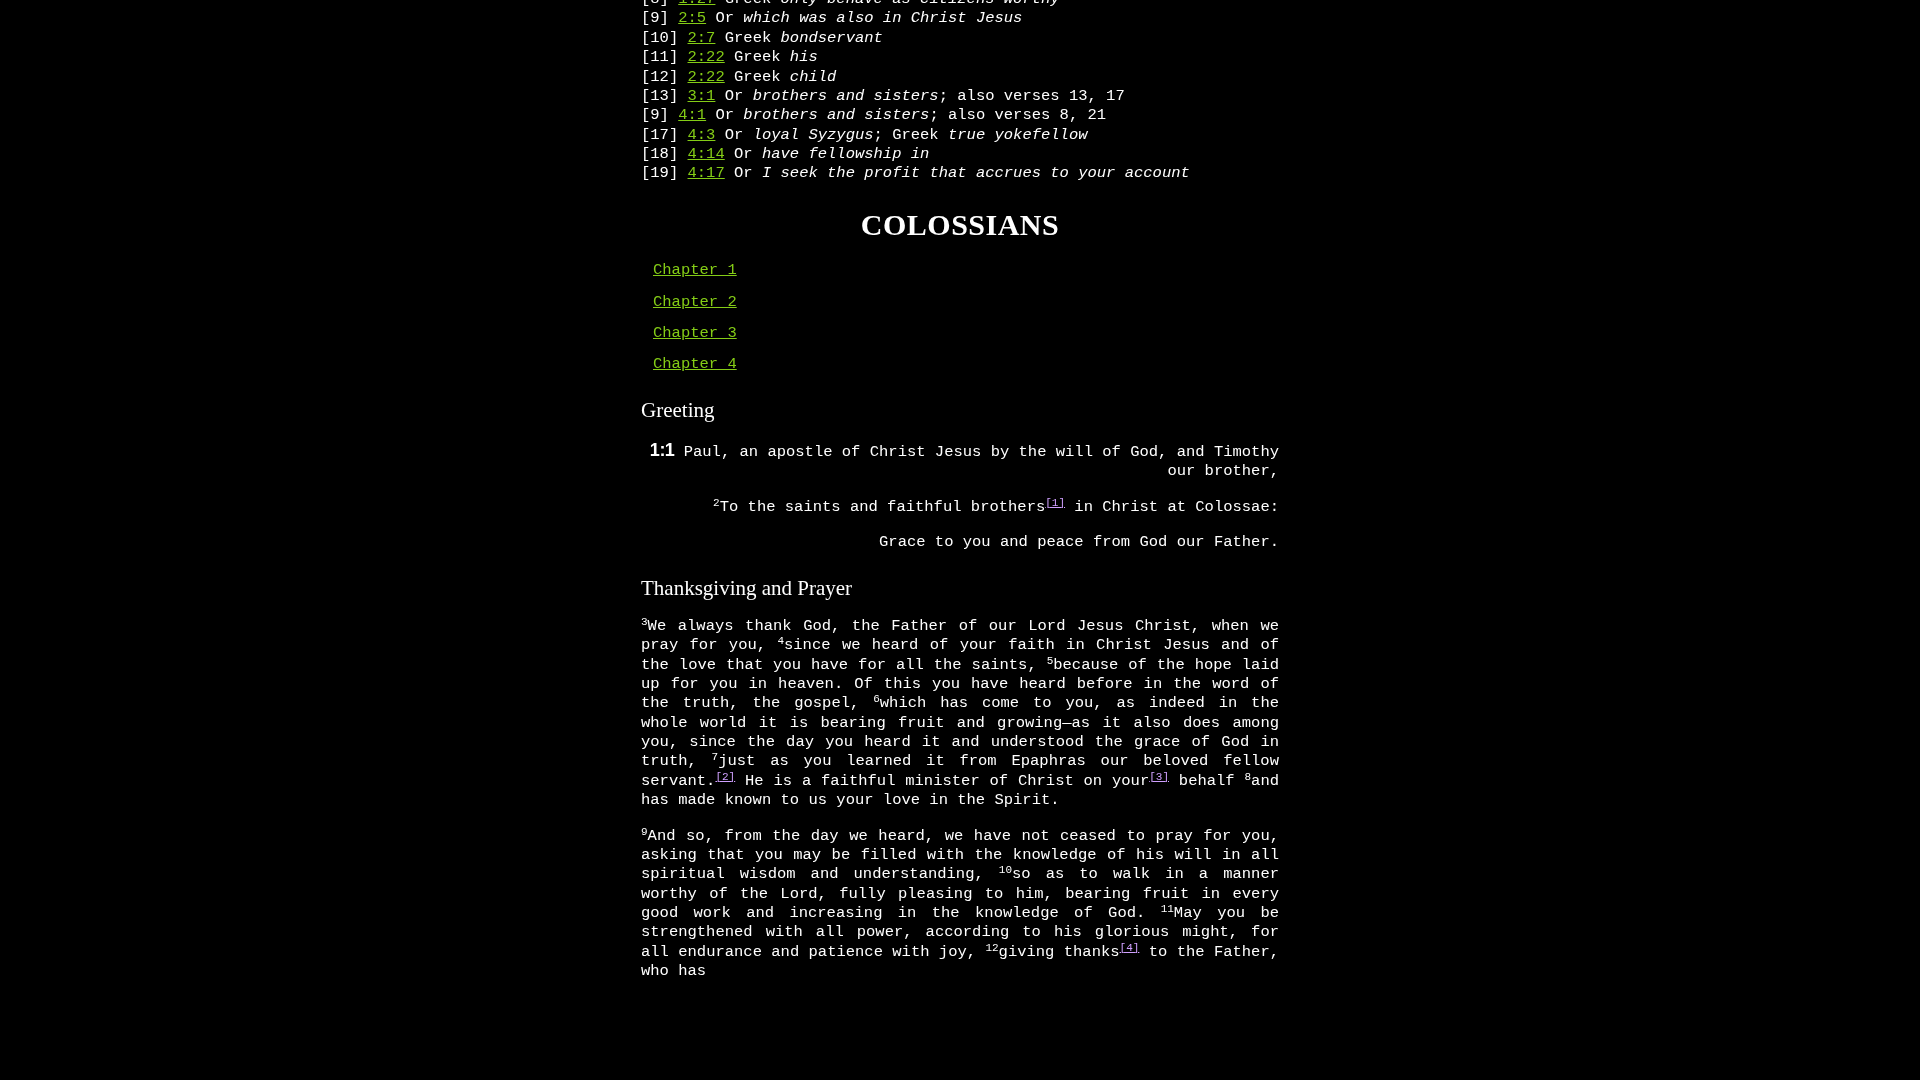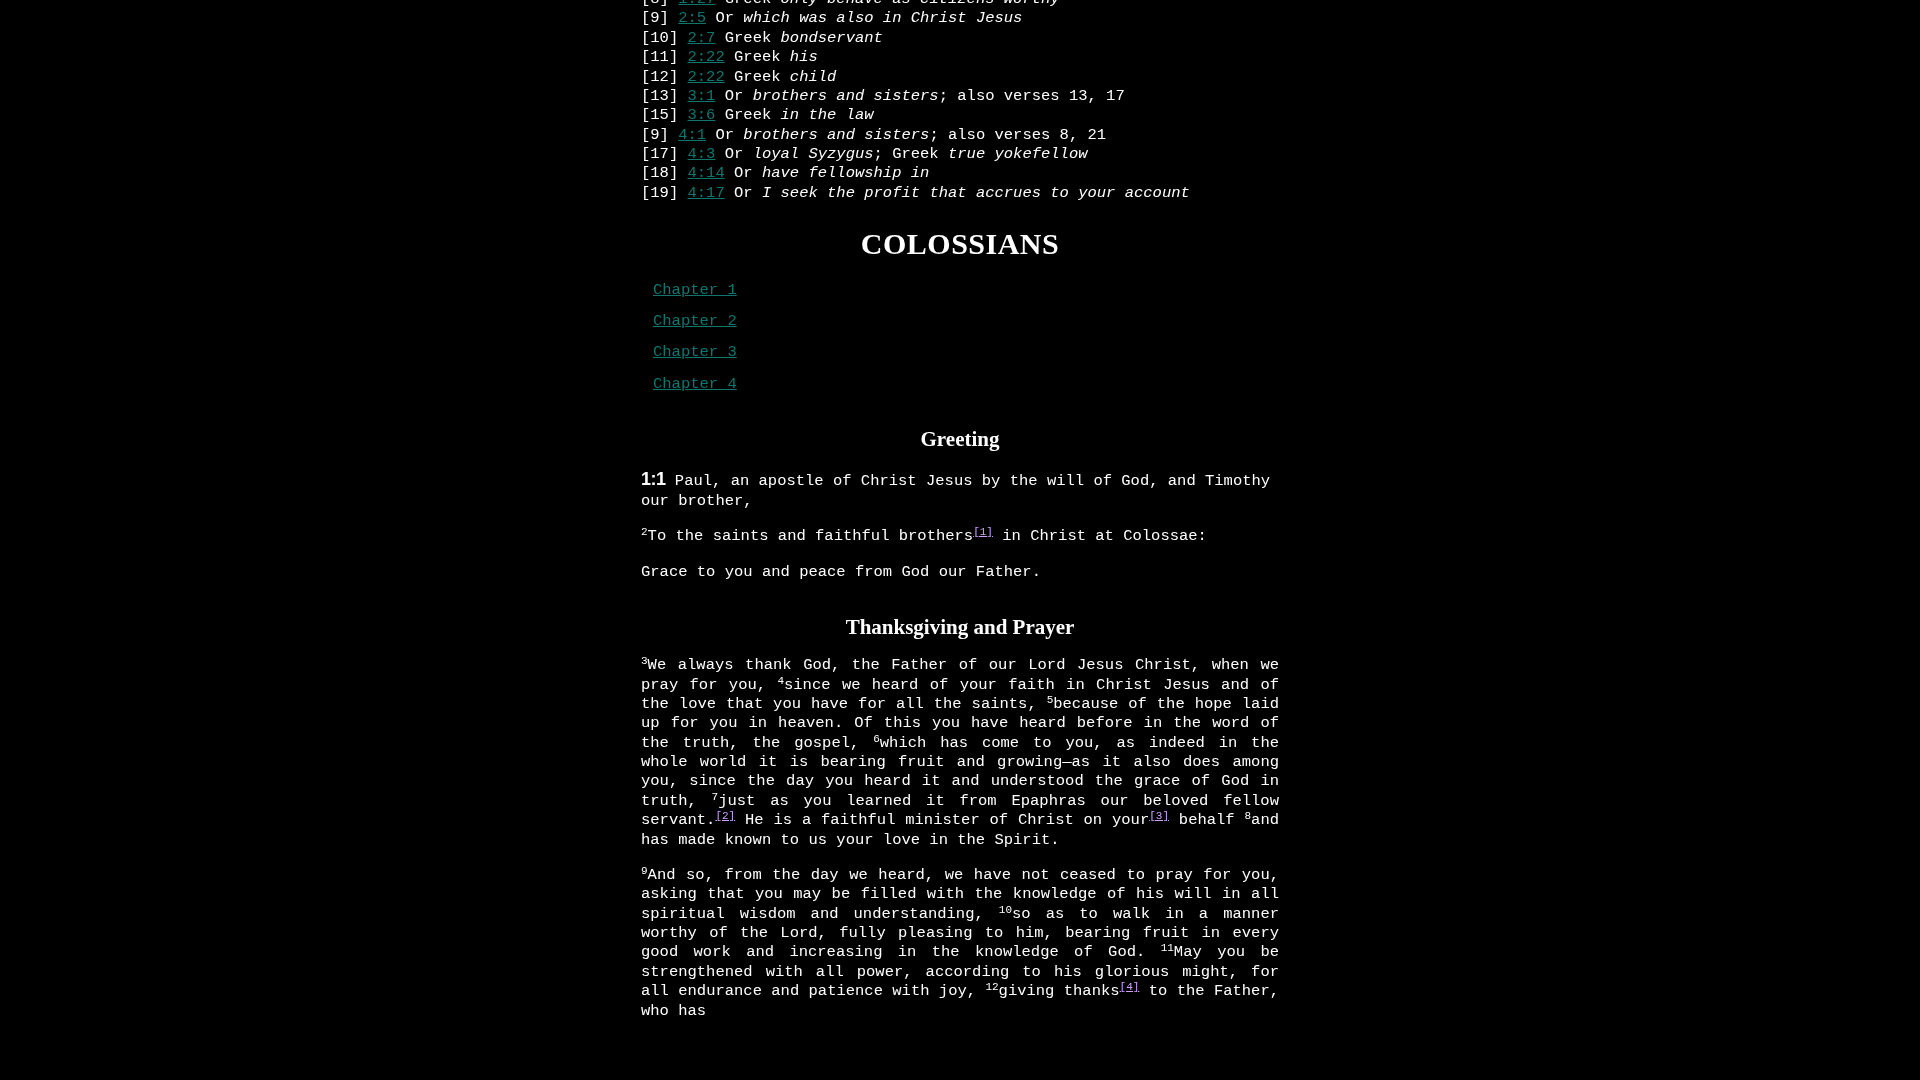--- a/index.html
+++ b/index.html
@@ -1,42 +1,41 @@
 <!DOCTYPE html>
 <html><head>
 <meta charset="utf-8">
 <style>
   html,body{margin:0;padding:0;background:#000;color:#fff;width:1920px;height:1080px;overflow:hidden}
   .page{width:638px;margin:0 auto;font-family:"Menlo","Consolas","Courier New",monospace;font-size:15.5px;line-height:1.25}
-  a{color:#0f766e;text-decoration:underline}
+  a{color:#84cc16;text-decoration:underline}
   h2{font-family:"Times New Roman",serif;font-weight:bold;font-size:30px;text-align:center;margin:22px 0 18px 0;letter-spacing:0.5px}
-  h3{font-family:"Times New Roman",serif;font-weight:bold;font-size:21px;text-align:center;margin:32px 0 14px 0}
+  h3{font-family:"Times New Roman",serif;font-weight:normal;font-size:21px;margin:22px 0 14px 0}
   .fn{margin:0;padding:0;white-space:pre}
   .fn em,.verse em,.just em{font-style:italic}
   .chlinks{margin:0;padding:0}
   .chlinks div{margin:12px}
-  .verse{margin:16px 0;text-align:left}
+  .verse{margin:16px 0;text-align:right}
   .just{margin:16px 0;text-align:justify;text-justify:inter-word}
   .chapnum{font-family:Arial,Helvetica,sans-serif;font-weight:bold;font-size:18px;letter-spacing:-0.5px}
   sup{font-size:11px;line-height:0;vertical-align:5px}
   sup a{color:#d0a0ff}
 </style>
 </head>
 <body>
 
 <div class="page">
 
   <div id="fnlist">
       <div class="fn" style="margin-top: -10px;"><span>[8] </span><a href="#">1:27</a><span> Greek </span><em>only behave as citizens worthy</em></div>
       <div class="fn"><span>[9] </span><a href="#">2:5</a><span> Or </span><em>which was also in Christ Jesus</em></div>
       <div class="fn"><span>[10] </span><a href="#">2:7</a><span> Greek </span><em>bondservant</em></div>
       <div class="fn"><span>[11] </span><a href="#">2:22</a><span> Greek </span><em>his</em></div>
       <div class="fn"><span>[12] </span><a href="#">2:22</a><span> Greek </span><em>child</em></div>
       <div class="fn"><span>[13] </span><a href="#">3:1</a><span> Or </span><em>brothers and sisters</em><span>; also verses 13, 17</span></div>
-      <div class="fn"><span>[15] </span><a href="#">3:6</a><span> Greek </span><em>in the law</em></div>
       <div class="fn"><span>[9] </span><a href="#">4:1</a><span> Or </span><em>brothers and sisters</em><span>; also verses 8, 21</span></div>
       <div class="fn"><span>[17] </span><a href="#">4:3</a><span> Or </span><em>loyal Syzygus</em><span>; Greek </span><em>true yokefellow</em></div>
       <div class="fn"><span>[18] </span><a href="#">4:14</a><span> Or </span><em>have fellowship in</em></div>
       <div class="fn"><span>[19] </span><a href="#">4:17</a><span> Or </span><em>I seek the profit that accrues to your account</em></div>
     </div>
 
   <h2>COLOSSIANS</h2>
 
   <div class="chlinks" id="chlinks">
       <div><a href="#">Chapter 1</a></div>

